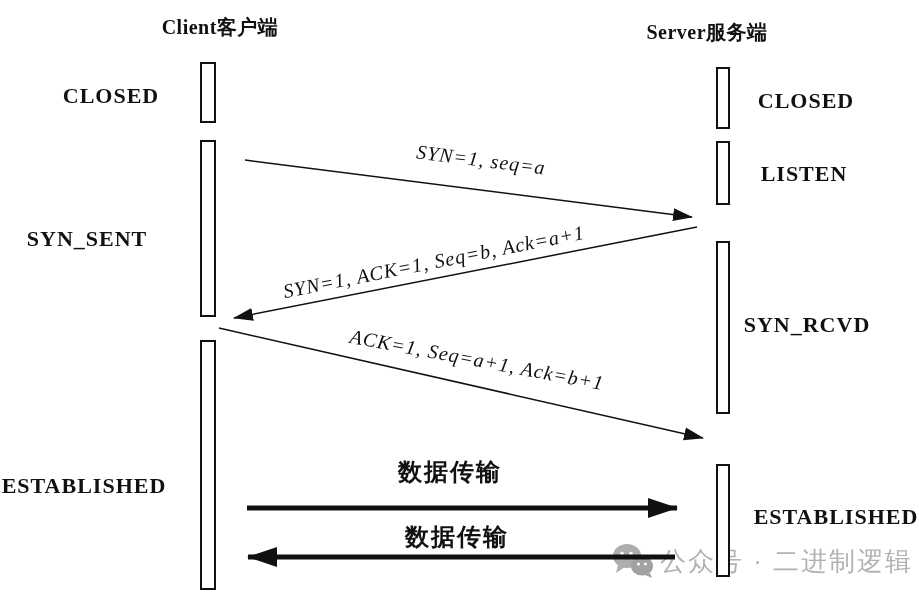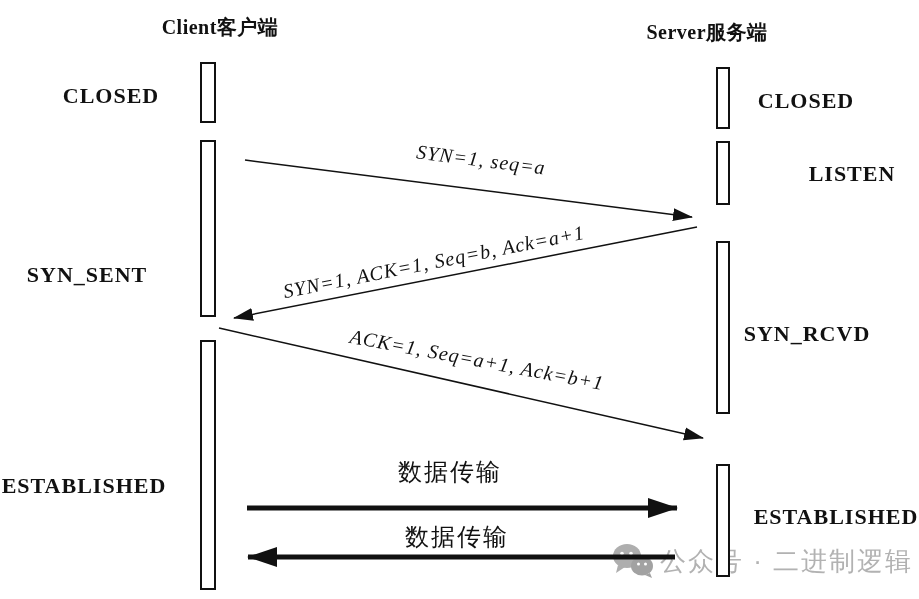--- a/index.html
+++ b/index.html
@@ -60,21 +60,21 @@
     font-style: italic;
     font-weight: 500;
     letter-spacing: 1px;
   }
   .msg-1 { transform: translate(-50%, -50%) rotate(7.2deg); }
   .msg-2 { transform: translate(-50%, -50%) rotate(-11.2deg); }
   .msg-3 { transform: translate(-50%, -50%) rotate(10.6deg); }
 
   .data-label {
     font-size: 24px;
-    font-weight: 400;
+    font-weight: 700;
     letter-spacing: 2px;
   }
 
   .watermark {
     position: absolute;
     left: 612px;
     top: 543px;
     display: flex;
     align-items: center;
     gap: 6px;
@@ -127,26 +127,26 @@
 
   <div class="lifeline-box" style="left:716px; top:67px;  width:14px; height:62px;"></div>
   <div class="lifeline-box" style="left:716px; top:141px; width:14px; height:64px;"></div>
   <div class="lifeline-box" style="left:716px; top:241px; width:14px; height:173px;"></div>
   <div class="lifeline-box" style="left:716px; top:464px; width:14px; height:113px;"></div>
 
   <div class="txt title" style="left:220px; top:27px;">Client客户端</div>
   <div class="txt title" style="left:707px; top:32px;">Server服务端</div>
 
   <div class="txt state" style="left:111px; top:96px;">CLOSED</div>
-  <div class="txt state" style="left:87px;  top:239px;margin-top:36px;">SYN_SENT</div>
+  <div class="txt state" style="left:87px;  top:239px;">SYN_SENT</div>
   <div class="txt state" style="left:84px;  top:486px;">ESTABLISHED</div>
 
   <div class="txt state" style="left:806px; top:101px;">CLOSED</div>
-  <div class="txt state" style="left:804px; top:174px;margin-left:48px;">LISTEN</div>
-  <div class="txt state" style="left:807px; top:334px;">SYN_RCVD</div>
+  <div class="txt state" style="left:804px; top:174px;">LISTEN</div>
+  <div class="txt state" style="left:807px; top:325px;">SYN_RCVD</div>
   <div class="txt state" style="left:836px; top:517px;">ESTABLISHED</div>
 
   <div class="txt msg msg-1" style="left:481px; top:160px;">SYN=1, seq=a</div>
   <div class="txt msg msg-2" style="left:434px; top:262px;">SYN=1, ACK=1, Seq=b, Ack=a+1</div>
   <div class="txt msg msg-3" style="left:477px; top:360px;">ACK=1, Seq=a+1, Ack=b+1</div>
 
   <div class="txt data-label" style="left:450px; top:472px;">数据传输</div>
   <div class="txt data-label" style="left:457px; top:537px;">数据传输</div>
 
 </div>

